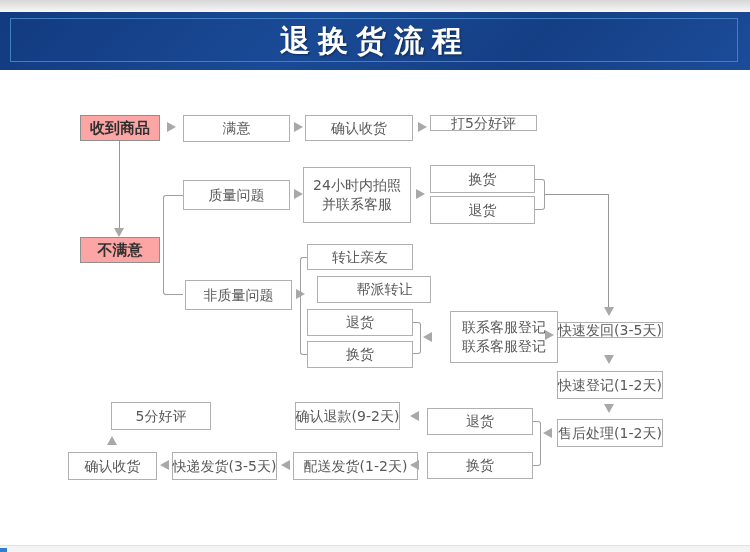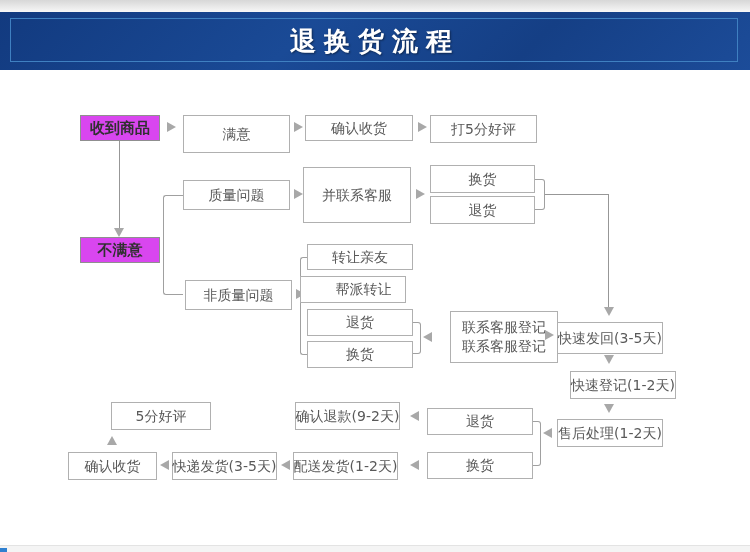--- a/index.html
+++ b/index.html
@@ -10,27 +10,27 @@
   .abs{position:absolute;}
   
   .top-strip{left:0;top:0;width:750px;height:12px;
     background:linear-gradient(to bottom,#d7d7d7,#f7f7f7);}
   .header-bar{left:0;top:12px;width:750px;height:58px;
     background:linear-gradient(135deg,#123a7f 0%,#1a4a96 40%,#153f85 70%,#1c4c99 100%);}
   .header-inner{left:10px;top:6px;width:728px;height:44px;
     border:1px solid #3f80c1;box-sizing:border-box;}
   .header-title{left:0;top:0;width:100%;height:100%;display:flex;
     align-items:center;justify-content:center;color:#ffffff;font-weight:bold;
-    font-size:26px;letter-spacing:8px;text-shadow:1px 1px 2px rgba(0,0,0,.45);}
+    font-size:30px;letter-spacing:8px;text-shadow:1px 1px 2px rgba(0,0,0,.45);}
   
   .node{position:absolute;background:#ffffff;border:1px solid #b0b0b0;
     color:#595959;font-size:14px;display:flex;flex-direction:column;
     align-items:center;justify-content:center;text-align:center;
     box-sizing:border-box;line-height:1.35;white-space:nowrap;}
-  .gnode{background:#d946ef;border:1px solid #8f8f8f;color:#303030;
+  .gnode{background:#fca5a5;border:1px solid #8f8f8f;color:#303030;
     font-weight:bold;font-size:15px;}
   
   .tri{position:absolute;width:0;height:0;}
   .tri-r{border-left:9px solid #a8a8a8;border-top:5px solid transparent;border-bottom:5px solid transparent;}
   .tri-l{border-right:9px solid #a8a8a8;border-top:5px solid transparent;border-bottom:5px solid transparent;}
   .tri-d{border-top:9px solid #a8a8a8;border-left:5px solid transparent;border-right:5px solid transparent;}
   .tri-u{border-bottom:9px solid #a8a8a8;border-left:5px solid transparent;border-right:5px solid transparent;}
   
   .vline{position:absolute;width:1px;background:#979797;}
   .br-l{position:absolute;border:1px solid #a0a0a0;border-right:none;
@@ -46,78 +46,79 @@
 <body>
 
 <div class="abs top-strip"></div>
 <div class="abs header-bar">
   <div class="abs header-inner"></div>
   <div class="abs header-title">退换货流程</div>
 </div>
 
 <div class="node gnode" style="left:80px;top:115px;width:80px;height:26px;">收到商品</div>
 <div class="tri tri-r" style="left:167px;top:122px;"></div>
-<div class="node" style="left:183px;top:115px;width:107px;height:38px;">满意</div>
+<div class="node" style="left:183px;top:115px;width:107px;height:27px;">满意</div>
 <div class="tri tri-r" style="left:294px;top:122px;"></div>
 <div class="node" style="left:305px;top:115px;width:108px;height:26px;">确认收货</div>
 <div class="tri tri-r" style="left:418px;top:122px;"></div>
-<div class="node" style="left:430px;top:115px;width:107px;height:28px;">打5分好评</div>
+<div class="node" style="left:430px;top:115px;width:107px;height:16px;">打5分好评</div>
 
 <div class="vline" style="left:119px;top:141px;height:87px;"></div>
 <div class="tri tri-d" style="left:114px;top:228px;"></div>
 
 <div class="node" style="left:183px;top:180px;width:107px;height:30px;">质量问题</div>
 <div class="tri tri-r" style="left:294px;top:189px;"></div>
 <div class="node" style="left:303px;top:167px;width:108px;height:56px;">
+  <span>24小时内拍照</span>
   <span>并联系客服</span>
 </div>
 <div class="tri tri-r" style="left:416px;top:189px;"></div>
 <div class="node" style="left:430px;top:165px;width:105px;height:28px;">换货</div>
 <div class="node" style="left:430px;top:196px;width:105px;height:28px;">退货</div>
 <div class="br-r" style="left:535px;top:179px;width:10px;height:31px;"></div>
 <div class="elbow" style="left:545px;top:194px;width:64px;height:113px;"></div>
 <div class="tri tri-d" style="left:604px;top:307px;"></div>
 
 <div class="node gnode" style="left:80px;top:237px;width:80px;height:26px;">不满意</div>
 <div class="br-l" style="left:163px;top:195px;width:20px;height:100px;"></div>
 
 <div class="node" style="left:185px;top:280px;width:107px;height:30px;">非质量问题</div>
 <div class="tri tri-r" style="left:296px;top:289px;"></div>
 <div class="br-l" style="left:300px;top:257px;width:7px;height:98px;"></div>
 <div class="node" style="left:307px;top:244px;width:106px;height:26px;">转让亲友</div>
-<div class="node" style="left:300px;top:276px;width:106px;height:27px;padding-left:21px;">帮派转让</div>
+<div class="node" style="left:317px;top:276px;width:114px;height:27px;padding-left:21px;">帮派转让</div>
 <div class="node" style="left:307px;top:309px;width:106px;height:27px;">退货</div>
 <div class="node" style="left:307px;top:341px;width:106px;height:27px;">换货</div>
 <div class="br-r" style="left:413px;top:322px;width:8px;height:32px;"></div>
 <div class="tri tri-l" style="left:423px;top:332px;"></div>
 
 <div class="node" style="left:450px;top:311px;width:108px;height:52px;">
   <span>联系客服登记</span>
   <span>联系客服登记</span>
 </div>
 <div class="tri tri-r" style="left:545px;top:330px;"></div>
 
-<div class="node" style="left:557px;top:322px;width:106px;height:32px;">快速发回(3-5天)</div>
+<div class="node" style="left:557px;top:322px;width:106px;height:16px;">快速发回(3-5天)</div>
 <div class="tri tri-d" style="left:604px;top:355px;"></div>
-<div class="node" style="left:557px;top:371px;width:106px;height:28px;margin-left:13px;">快速登记(1-2天)</div>
+<div class="node" style="left:557px;top:371px;width:106px;height:28px;">快速登记(1-2天)</div>
 <div class="tri tri-d" style="left:604px;top:404px;"></div>
 <div class="node" style="left:557px;top:419px;width:106px;height:28px;">售后处理(1-2天)</div>
 <div class="tri tri-l" style="left:543px;top:428px;"></div>
 
 <div class="node" style="left:427px;top:408px;width:106px;height:27px;">退货</div>
 <div class="node" style="left:427px;top:452px;width:106px;height:27px;">换货</div>
 <div class="br-r" style="left:533px;top:421px;width:8px;height:45px;"></div>
 
 <div class="node" style="left:295px;top:402px;width:105px;height:28px;">确认退款(9-2天)</div>
 <div class="tri tri-l" style="left:410px;top:411px;"></div>
 
 <div class="node" style="left:68px;top:452px;width:89px;height:28px;">确认收货</div>
 <div class="tri tri-l" style="left:160px;top:460px;"></div>
 <div class="node" style="left:172px;top:452px;width:105px;height:28px;">快递发货(3-5天)</div>
 <div class="tri tri-l" style="left:281px;top:460px;"></div>
-<div class="node" style="left:293px;top:452px;width:105px;height:28px;">配送发货(1-2天)</div>
+<div class="node" style="left:293px;top:452px;width:125px;height:28px;">配送发货(1-2天)</div>
 <div class="tri tri-l" style="left:410px;top:460px;"></div>
 
 <div class="node" style="left:68px;top:402px;width:100px;height:28px;margin-left:43px;">5分好评</div>
 <div class="tri tri-u" style="left:107px;top:436px;"></div>
 
 <div class="abs bottom-strip"></div>
 <div class="abs blue-sliver"></div>
 
 </body></html>

